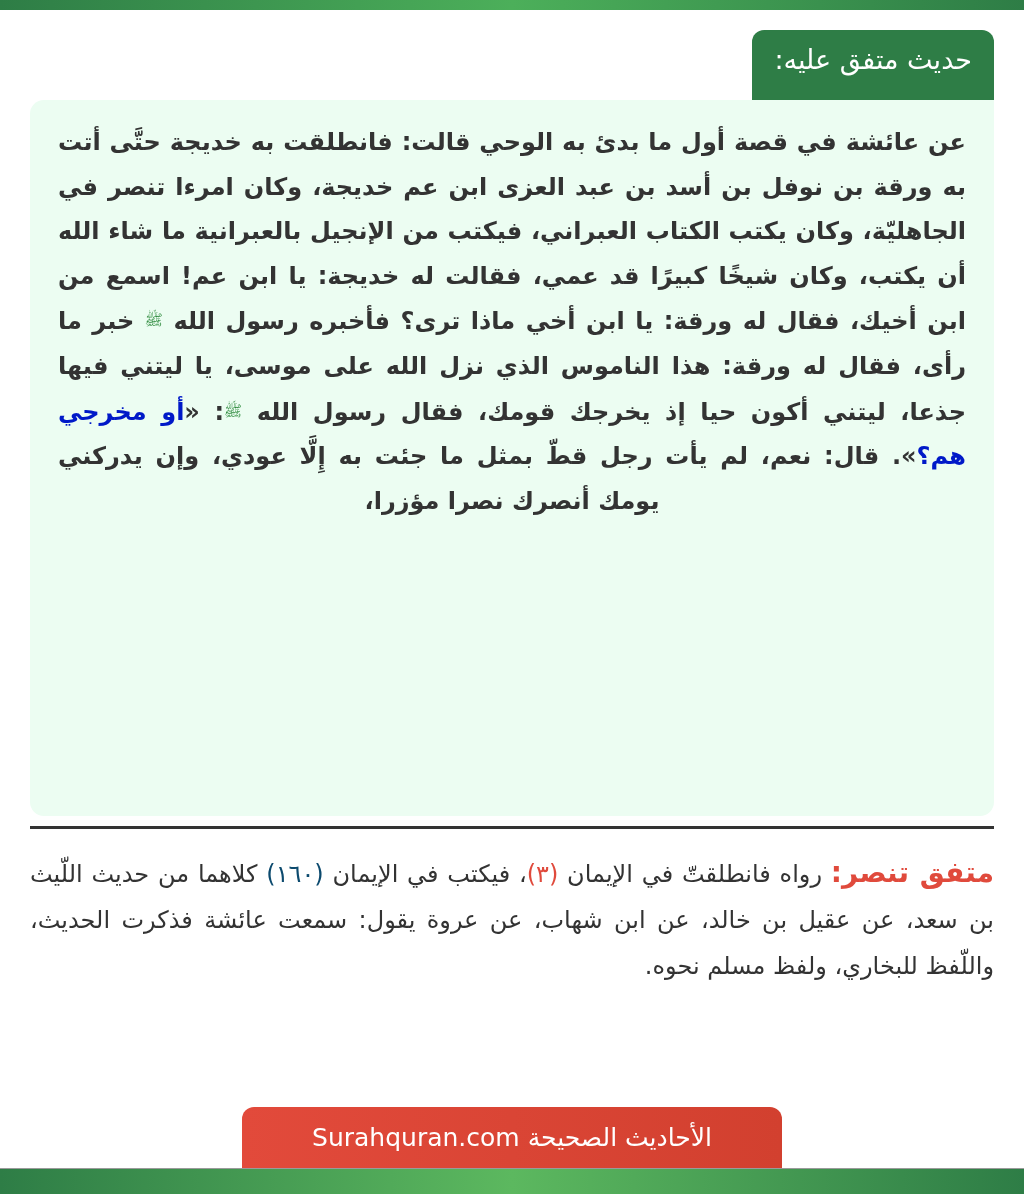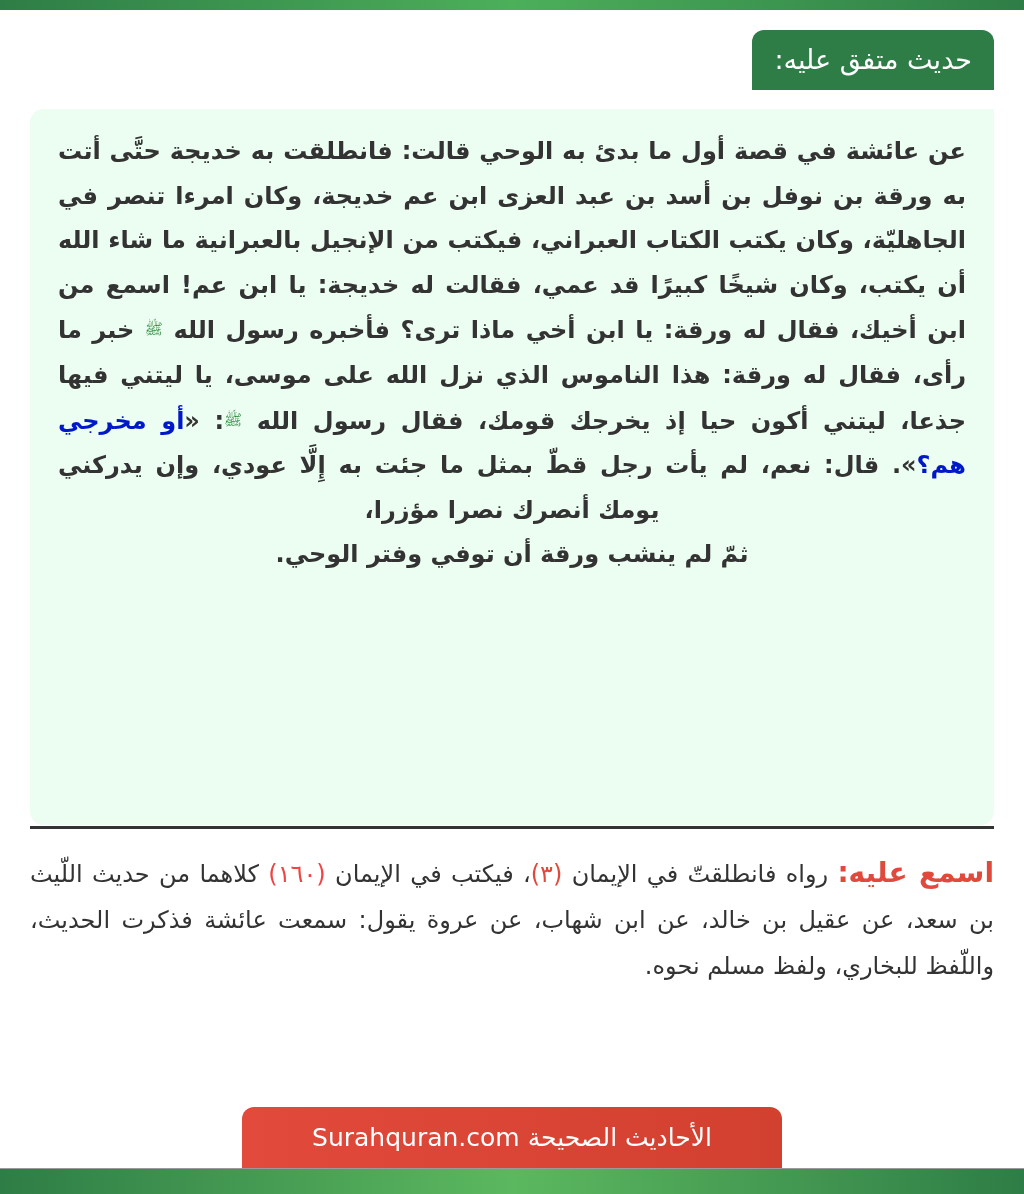--- a/index.html
+++ b/index.html
@@ -10,46 +10,46 @@
   .top-bar {
     position: absolute; left: 0; top: 0; width: 1024px; height: 10px;
     background: linear-gradient(90deg, #2e7d46 0%, #4caf5a 50%, #2e7d46 100%);
   }
   .bottom-bar {
     position: absolute; left: 0; top: 1168px; width: 1024px; height: 26px;
     background: linear-gradient(90deg, #2e7d46 0%, #5cb85f 50%, #2e7d46 100%);
     border-top: 1px solid #9a9a9a;
   }
   .title-tab {
-    position: absolute; top: 30px; right: 30px; height: 60px;
+    position: absolute; top: 30px; right: 30px; height: 72px;
     padding: 0 22px; background: #2e7d46; color: #ffffff;
     border-radius: 12px 12px 0 0; font-size: 27px; line-height: 60px;
     direction: rtl; box-sizing: border-box;
   }
   .hadith-box {
-    position: absolute; top: 109px; left: 30px; width: 964px; height: 716px;
+    position: absolute; top: 100px; left: 30px; width: 964px; height: 716px;
     background: #ecfdf2; border-radius: 0 0 14px 14px; border-top-left-radius: 14px;
     box-sizing: border-box; padding: 20px 28px 0 28px;
   }
   .hadith-text {
     direction: rtl; text-align: justify; text-align-last: center;
     font-size: 24px; font-weight: bold; color: #333333; line-height: 44.6px;
   }
   .saw { color: #2e8b3e; font-size: 15px; font-weight: normal; vertical-align: 4px; }
   .quote { color: #0019c8; }
   .divider {
     position: absolute; top: 826px; left: 30px; width: 964px; height: 3px; background: #333333;
   }
   .commentary {
     position: absolute; top: 850px; left: 30px; width: 964px;
     direction: rtl; text-align: justify; font-size: 24px; color: #333333; line-height: 46px;
   }
   .commentary .label { color: #e04a3c; font-weight: bold; font-size: 28px; }
   .commentary .num-red { color: #e04a3c; }
-  .commentary .num-green { color: #ef4444; }
+  .commentary .num-green { color: #0c4a6e; }
   .brand-badge {
     position: absolute; top: 1107px; left: 242px; width: 540px; height: 63px;
     background: linear-gradient(90deg, #e24a3b, #d2402f);
     border-radius: 12px 12px 0 0; color: #ffffff; font-size: 25px;
     text-align: center; line-height: 62px; direction: rtl;
   }
 </style>
 </head>
 <body>
 
@@ -59,28 +59,27 @@
   <span>حديث متفق عليه:</span>
 </div>
 
 <div class="hadith-box">
   <div class="hadith-text">
     <span>عن عائشة في قصة أول ما بدئ به الوحي قالت: فانطلقت به خديجة حتَّى أتت به ورقة بن نوفل بن أسد بن عبد العزى ابن عم خديجة، وكان امرءا تنصر في الجاهليّة، وكان يكتب الكتاب العبراني، فيكتب من الإنجيل بالعبرانية ما شاء الله أن يكتب، وكان شيخًا كبيرًا قد عمي، فقالت له خديجة: يا ابن عم! اسمع من ابن أخيك، فقال له ورقة: يا ابن أخي ماذا ترى؟ فأخبره رسول الله</span>
     <span class="saw">ﷺ</span>
     <span>خبر ما رأى، فقال له ورقة: هذا الناموس الذي نزل الله على موسى، يا ليتني فيها جذعا، ليتني أكون حيا إذ يخرجك قومك، فقال رسول الله</span>
     <span class="saw">ﷺ</span><span>: «</span><span class="quote">أو مخرجي هم؟</span><span>». قال: نعم، لم يأت رجل قطّ بمثل ما جئت به إِلَّا عودي، وإن يدركني يومك أنصرك نصرا مؤزرا،</span>
     <br>
-    <span>ثمّ لم ينشب ورقة أن توفي وفتر الوحي.</span>
   </div>
 </div>
 
 <div class="divider"></div>
 
 <div class="commentary">
-  <span class="label">اسمع عليه:</span>
+  <span class="label">متفق تنصر:</span>
   <span>رواه فانطلقتّ في الإيمان</span>
   <span class="num-red">(٣)</span><span>، فيكتب في الإيمان</span>
   <span class="num-green">(١٦٠)</span>
   <span>كلاهما من حديث اللّيث بن سعد، عن عقيل بن خالد، عن ابن شهاب، عن عروة يقول: سمعت عائشة فذكرت الحديث، واللّفظ للبخاري، ولفظ مسلم نحوه.</span>
 </div>
 
 <div class="brand-badge">
   <span>الأحاديث الصحيحة Surahquran.com</span>
 </div>
 

